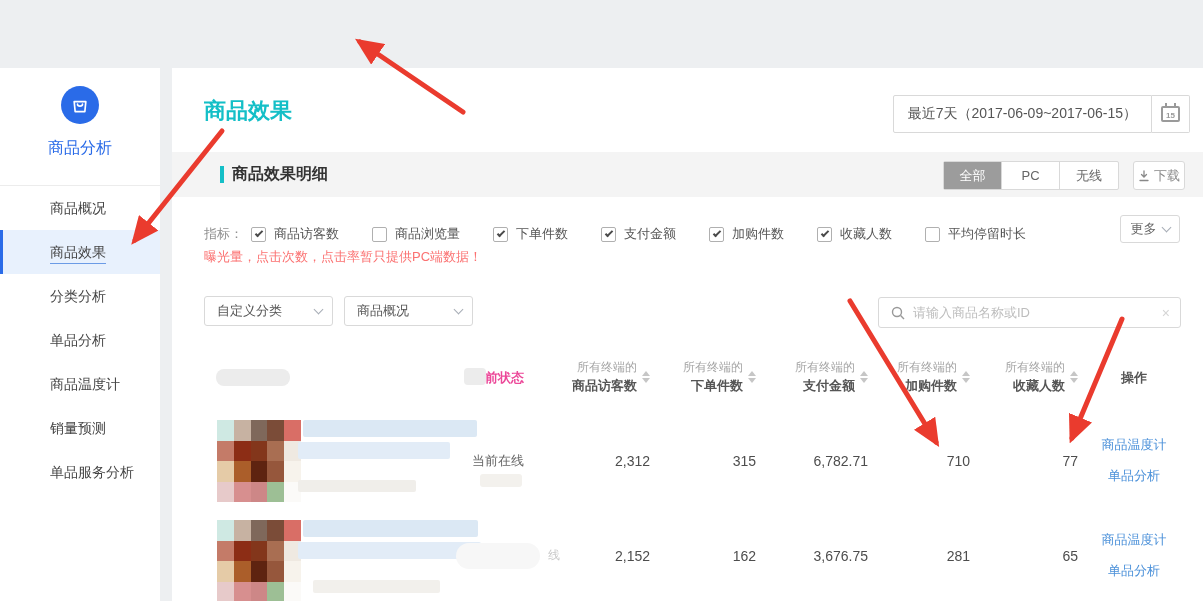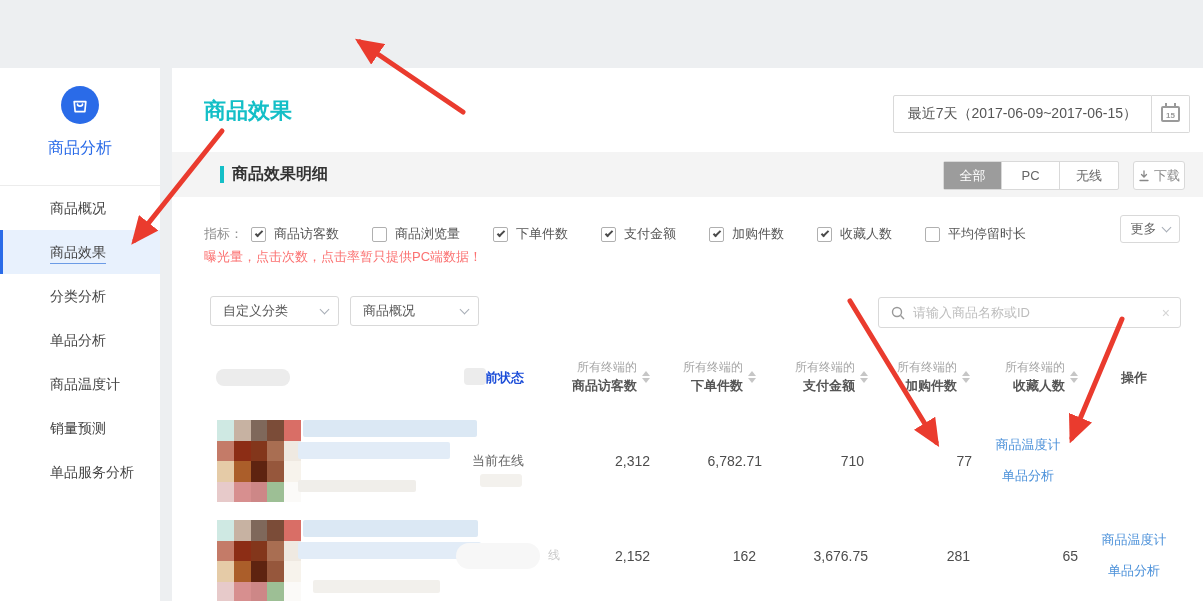--- a/index.html
+++ b/index.html
@@ -67,21 +67,21 @@
     transform:rotate(-45deg);margin-top:-3px;}
   .cb.checked .tick{display:block;}
   .metric .m-lbl{font-size:13px;color:#555;margin-left:8px;white-space:nowrap;}
   .more-btn{position:absolute;left:948px;top:147px;width:60px;height:28px;border:1px solid var(--bd);border-radius:3px;
     background:#fff;color:#666;font-size:13px;cursor:pointer;display:flex;align-items:center;justify-content:center;gap:6px;font-family:inherit;}
   .chev{width:7px;height:7px;border-right:1px solid #a7adb6;border-bottom:1px solid #a7adb6;
     transform:rotate(45deg);margin-top:-4px;flex:none;}
 
   .note{position:absolute;left:32px;top:180px;font-size:13px;color:var(--note-red);}
 
-  .filters{position:absolute;left:38px;top:228px;display:flex;gap:11px;}
+  .filters{position:absolute;left:32px;top:228px;display:flex;gap:11px;}
   .fsel{width:129px;height:30px;border:1px solid var(--bd);border-radius:3px;background:#fff;
     display:flex;align-items:center;padding:0 10px 0 12px;font-size:13px;color:#555;cursor:pointer;justify-content:space-between;}
 
   .search{position:absolute;left:706px;top:229px;width:303px;height:31px;border:1px solid var(--bd);border-radius:3px;
     background:#fff;display:flex;align-items:center;padding:0 10px 0 12px;}
   .search input{flex:1;border:none;outline:none;font-size:13px;color:#555;margin-left:8px;font-family:inherit;background:transparent;}
   .search input::placeholder{color:#bdbdbd;}
   .clear-x{color:#d5d5d5;font-size:14px;cursor:pointer;line-height:1;}
 
   
@@ -90,21 +90,21 @@
   .col{flex:none;position:relative;height:100%;display:flex;align-items:center;}
   .col.num{justify-content:flex-end;font-size:14px;color:#4d4d4d;}
   .hname{font-size:13px;font-weight:bold;color:#555;}
   .hpre{font-size:12px;color:#a5a5a5;}
   .mh{display:flex;align-items:center;justify-content:flex-end;width:100%;}
   .mh-t{text-align:right;line-height:1.45;}
   .sorter{display:inline-flex;flex-direction:column;gap:2px;margin-left:5px;}
   .sorter i{display:block;width:0;height:0;border-left:4px solid transparent;border-right:4px solid transparent;}
   .sorter .up{border-bottom:5px solid #c6c6c6;}
   .sorter .dn{border-top:5px solid #c6c6c6;}
-  .hstatus{position:relative;font-size:13px;font-weight:bold;color:#1d4ed8;margin:14px auto;}
+  .hstatus{position:relative;font-size:13px;font-weight:bold;color:#ec4899;margin:14px auto;}
   .h-blur{position:absolute;background:#ececec;border-radius:8px;}
   .hact{width:100%;text-align:center;font-size:13px;font-weight:bold;color:#555;}
 
   .thumb{position:absolute;left:17px;width:84px;height:82px;display:grid;
     grid-template-columns:repeat(5,1fr);grid-template-rows:repeat(4,1fr);}
   .blur{position:absolute;border-radius:2px;}
   .status-cell{justify-content:center;font-size:13px;color:#666;}
   .status-blur{position:absolute;left:4px;top:50%;transform:translateY(-50%);width:84px;height:26px;
     background:#f7f7f7;border-radius:13px;}
   .status-remnant{position:absolute;left:96px;top:50%;transform:translateY(-55%);font-size:12px;color:#999;opacity:.55;}
@@ -338,20 +338,21 @@
             </div>
             <div class="blur" style="left: 103px; top: 7px; width: 174px; height: 17px; background: rgb(219, 232, 244);"></div>
             <div class="blur" style="left: 98px; top: 29px; width: 152px; height: 17px; background: rgb(226, 236, 247);"></div>
             <div class="blur" style="left: 98px; top: 67px; width: 118px; height: 12px; background: rgb(240, 238, 234);"></div>
           </div>
           <div class="col status-cell" style="width: 92px;">
             <span>当前在线</span>
             <i class="status-patch"></i>
           </div>
           <div class="col num" style="width: 106px;">2,312</div>
+          <div class="col num" style="width: 106px;">315</div>
           <div class="col num" style="width: 112px;">6,782.71</div>
           <div class="col num" style="width: 102px;">710</div>
           <div class="col num" style="width: 108px;">77</div>
           <div class="col act-col" style="width: 112px;">
             <a class="act-link">商品温度计</a>
             <a class="act-link">单品分析</a>
           </div>
         </div>
         <div class="trow" style="top: 440px;">
           <div class="col" style="width: 252px;">

